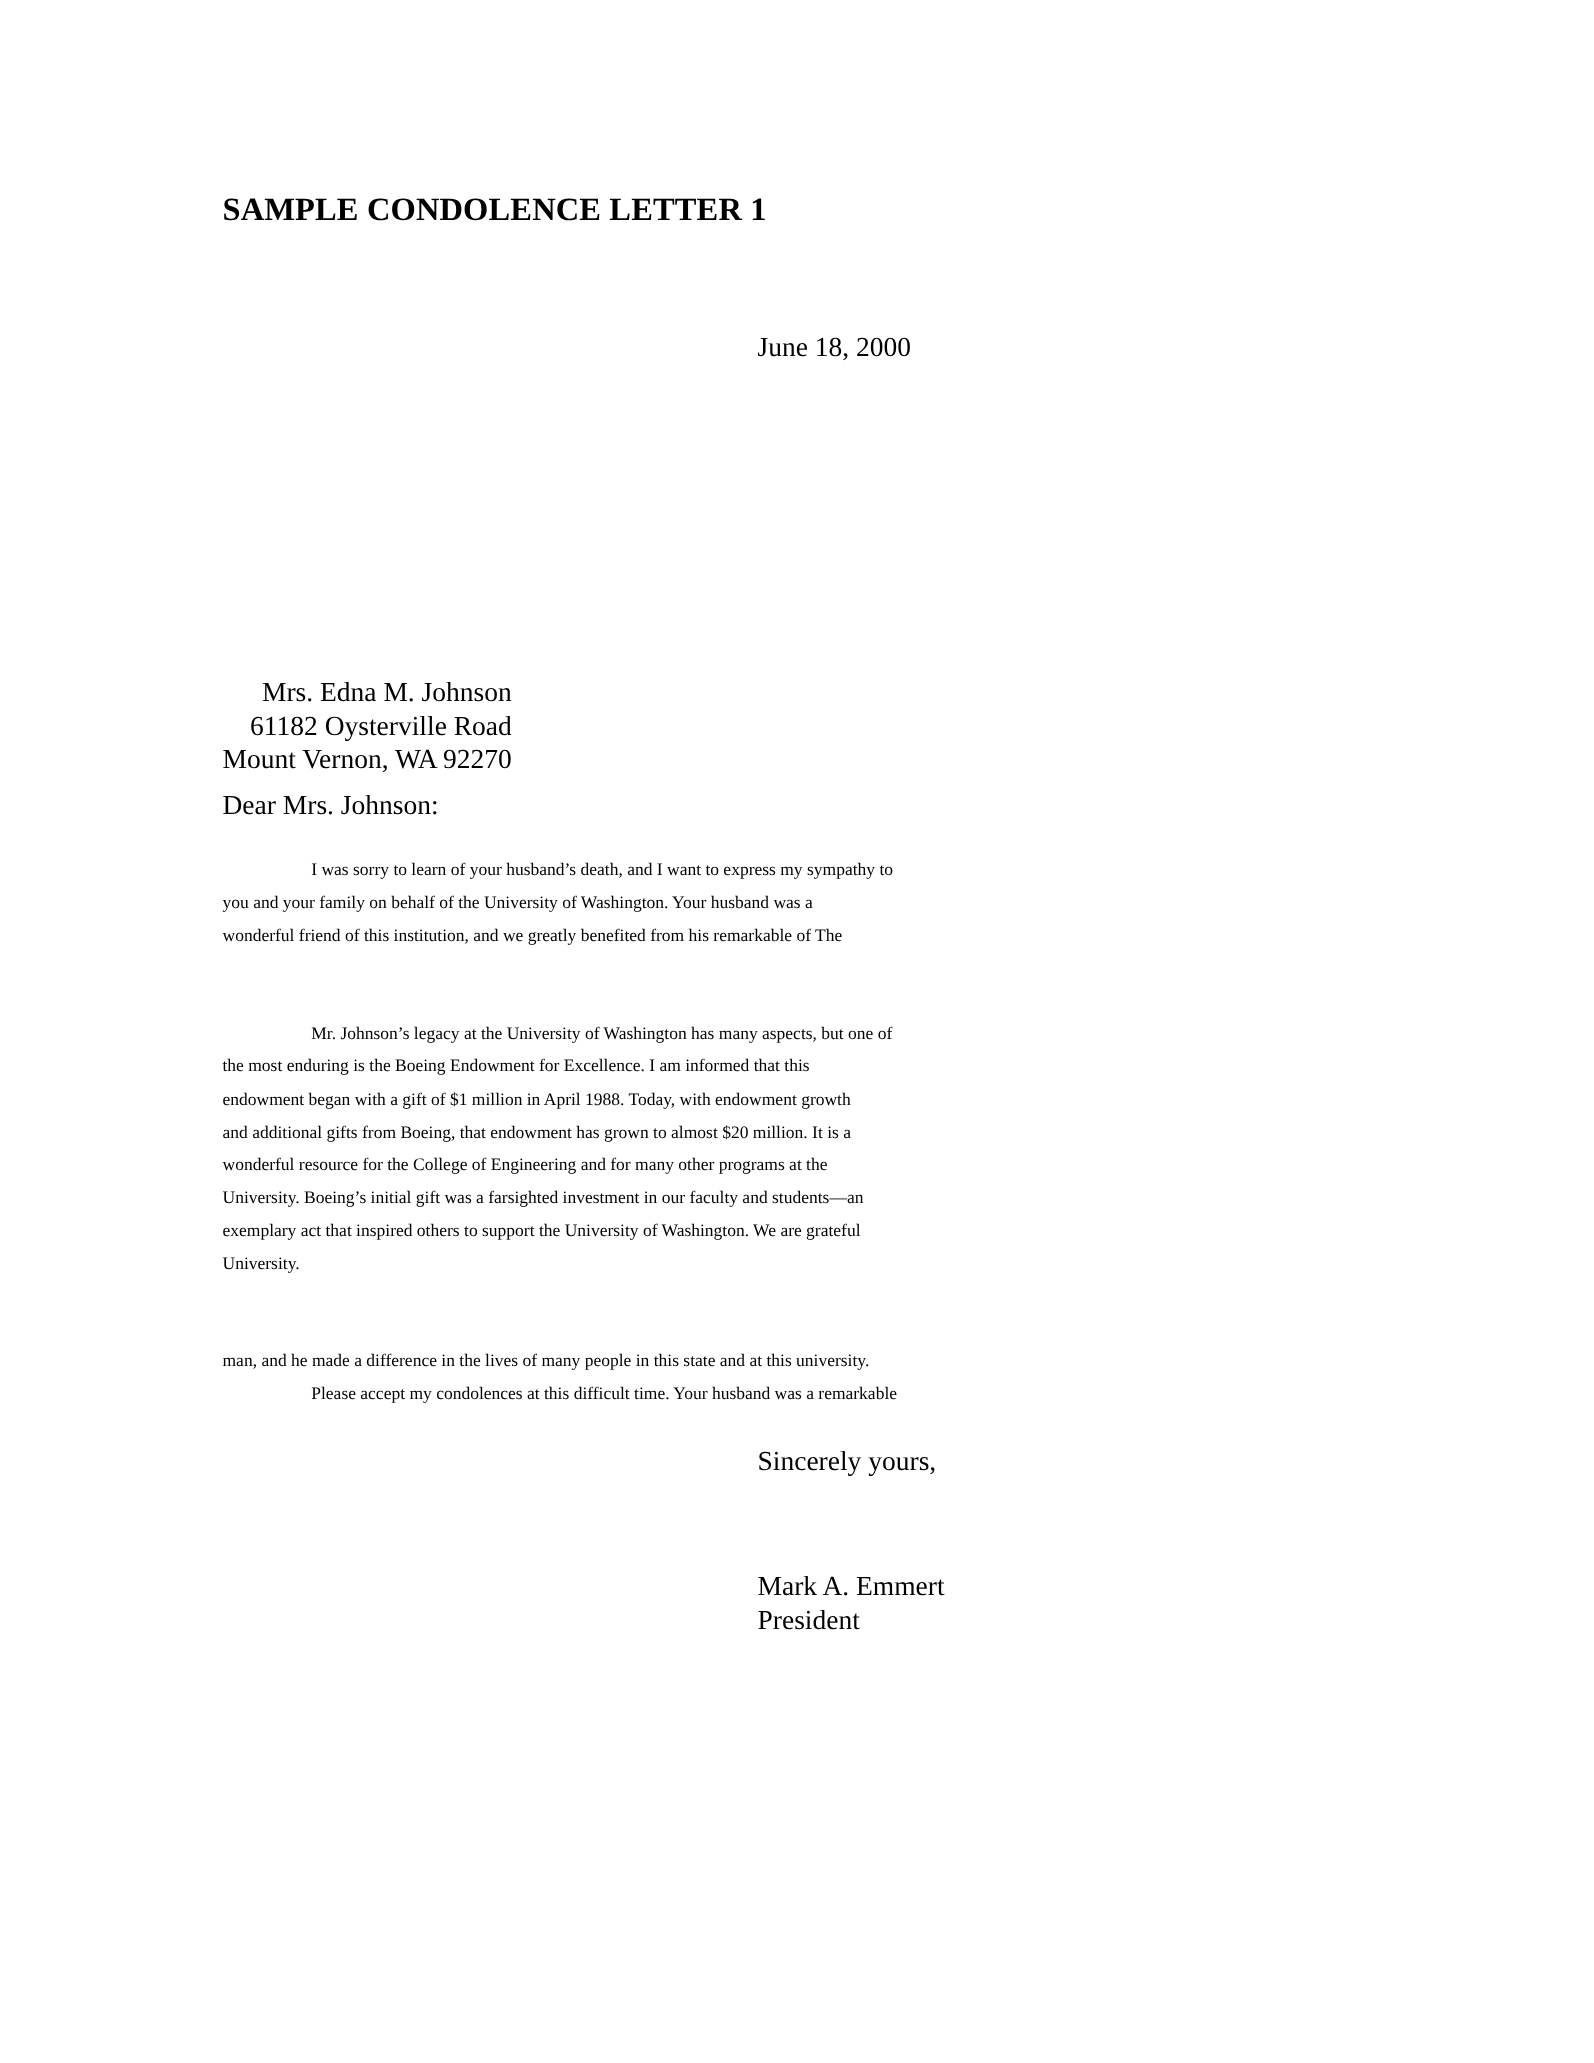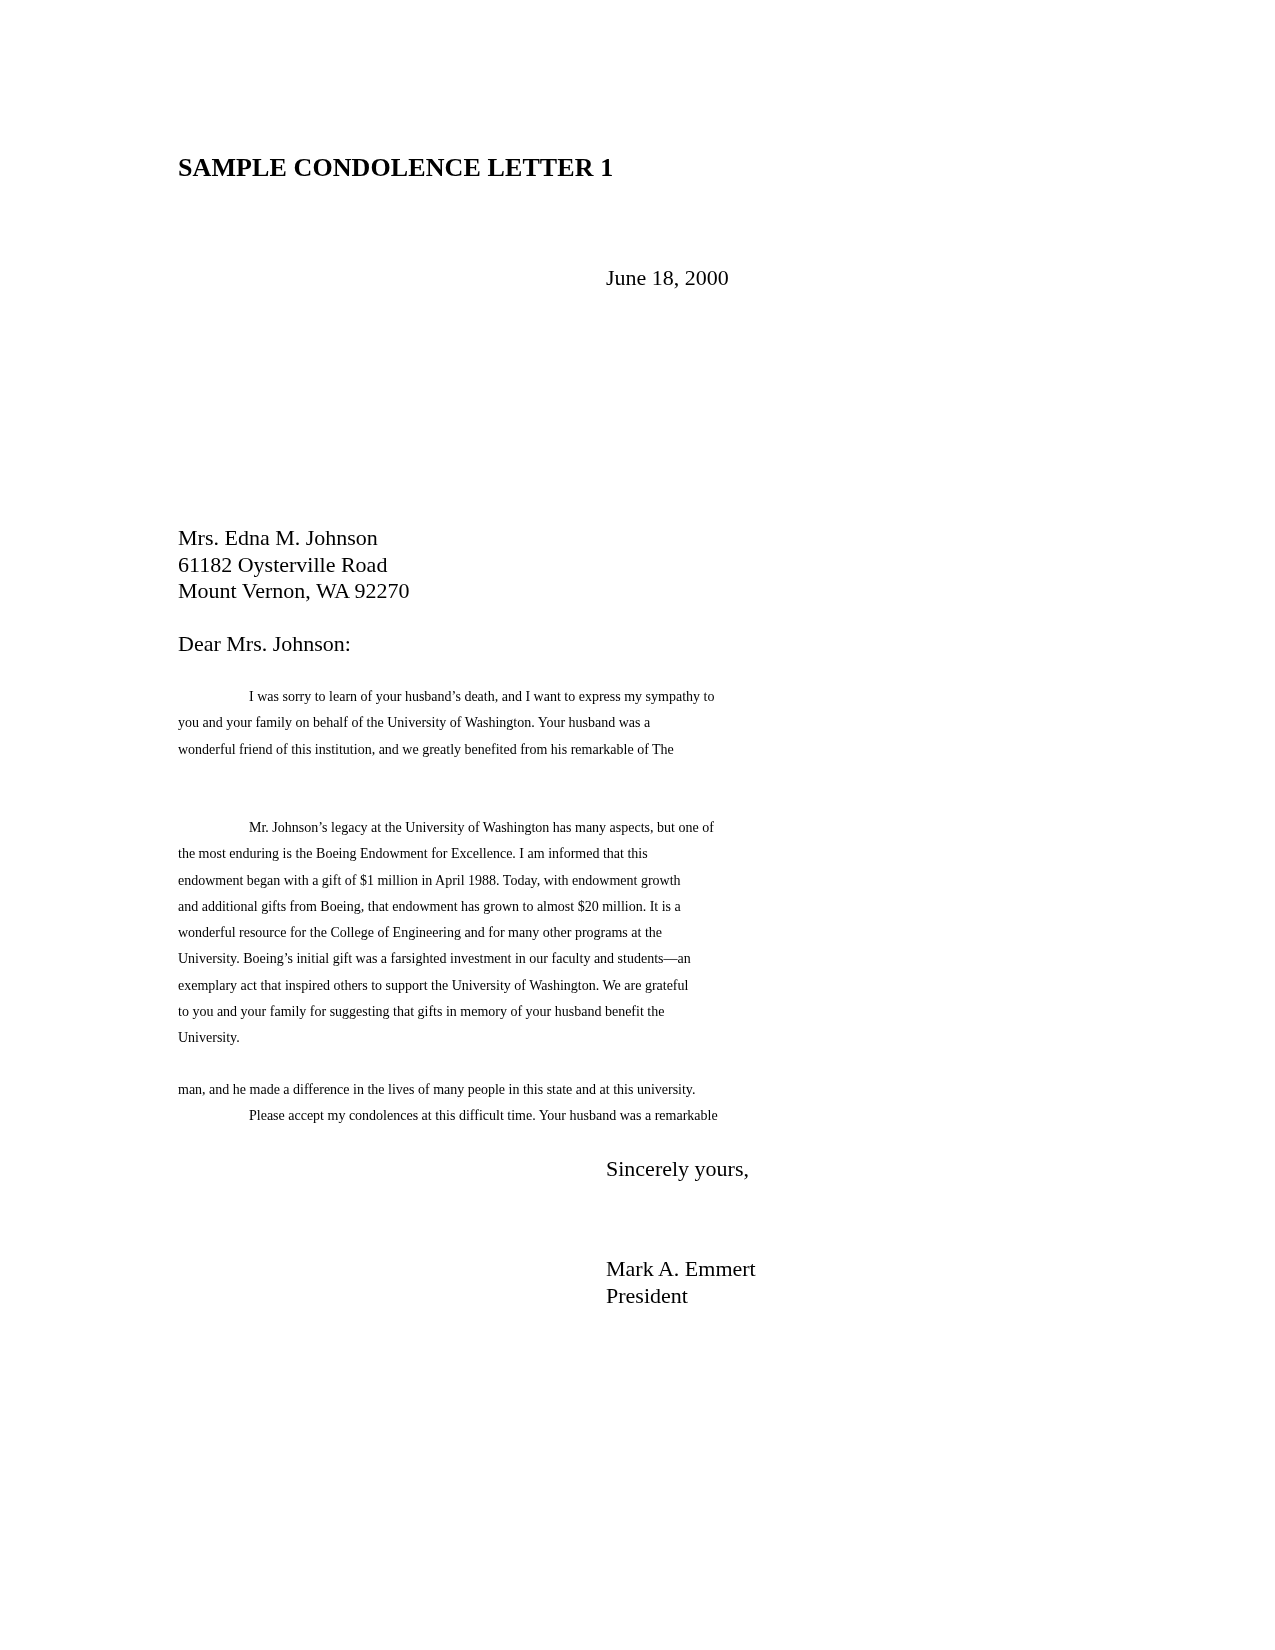--- a/index.html
+++ b/index.html
@@ -8,21 +8,21 @@
       font-family: "Liberation Serif", "DejaVu Serif", serif;
       color: #000;
     }
     .page { position: absolute; left: 0; top: 0; width: 1177px; height: 1650px; margin-top: 11px; }
     .title {
       position: absolute; left: 178px; top: 142px;
       font-size: 26px; font-weight: bold; letter-spacing: 0.1px; white-space: nowrap;
     }
     .abs { position: absolute; font-size: 22px; line-height: 26.5px; white-space: nowrap; }
     .date { left: 606px; top: 254px; }
-    .addr { left: 178px; top: 514px; }
+    .addr { left: 178px; top: 530px; text-align: right; }
     .addr div { display: block; }
     .salutation { left: 178px; top: 620px; }
     .body-block {
       position: absolute; left: 178px; width: 846px;
       font-size: 14px; line-height: 26.3px; text-align: left;
     }
     .body-block .ln { display: block; white-space: nowrap; }
     .indent { padding-left: 71px; }
     .p1 { top: 673px; }
     .p2 { top: 804px; }
@@ -53,21 +53,20 @@
   </div>
 
   <div class="body-block p2">
     <span class="ln indent">Mr. Johnson’s legacy at the University of Washington has many aspects, but one of</span>
     <span class="ln">the most enduring is the Boeing Endowment for Excellence.  I am informed that this</span>
     <span class="ln">endowment began with a gift of $1 million in April 1988.  Today, with endowment growth</span>
     <span class="ln">and additional gifts from Boeing, that endowment has grown to almost $20 million.  It is a</span>
     <span class="ln">wonderful resource for the College of Engineering and for many other programs at the</span>
     <span class="ln">University.  Boeing’s initial gift was a farsighted investment in our faculty and students—an</span>
     <span class="ln">exemplary act that inspired others to support the University of Washington.  We are grateful</span>
-    <span class="ln">to you and your family for suggesting that gifts in memory of your husband benefit the</span>
     <span class="ln">University.</span>
   </div>
 
   <div class="body-block p3">
     <span class="ln">man, and he made a difference in the lives of many people in this state and at this university.</span>
     <span class="ln indent">Please accept my condolences at this difficult time.  Your husband was a remarkable</span>
   </div>
 
   <div class="abs closing">Sincerely yours,</div>
 

